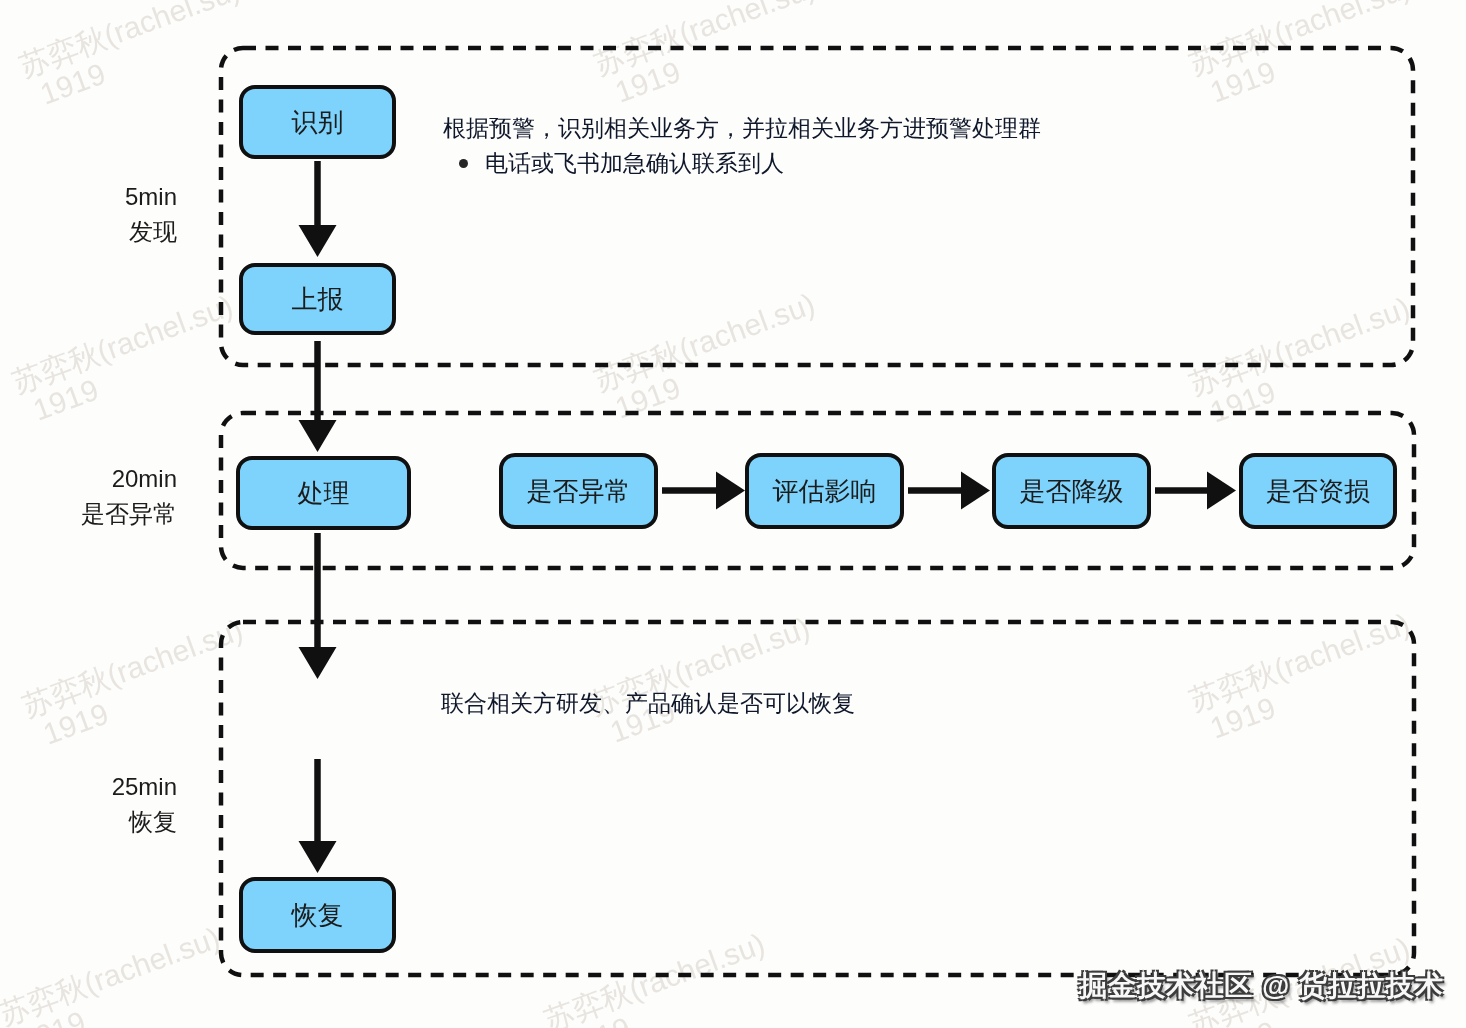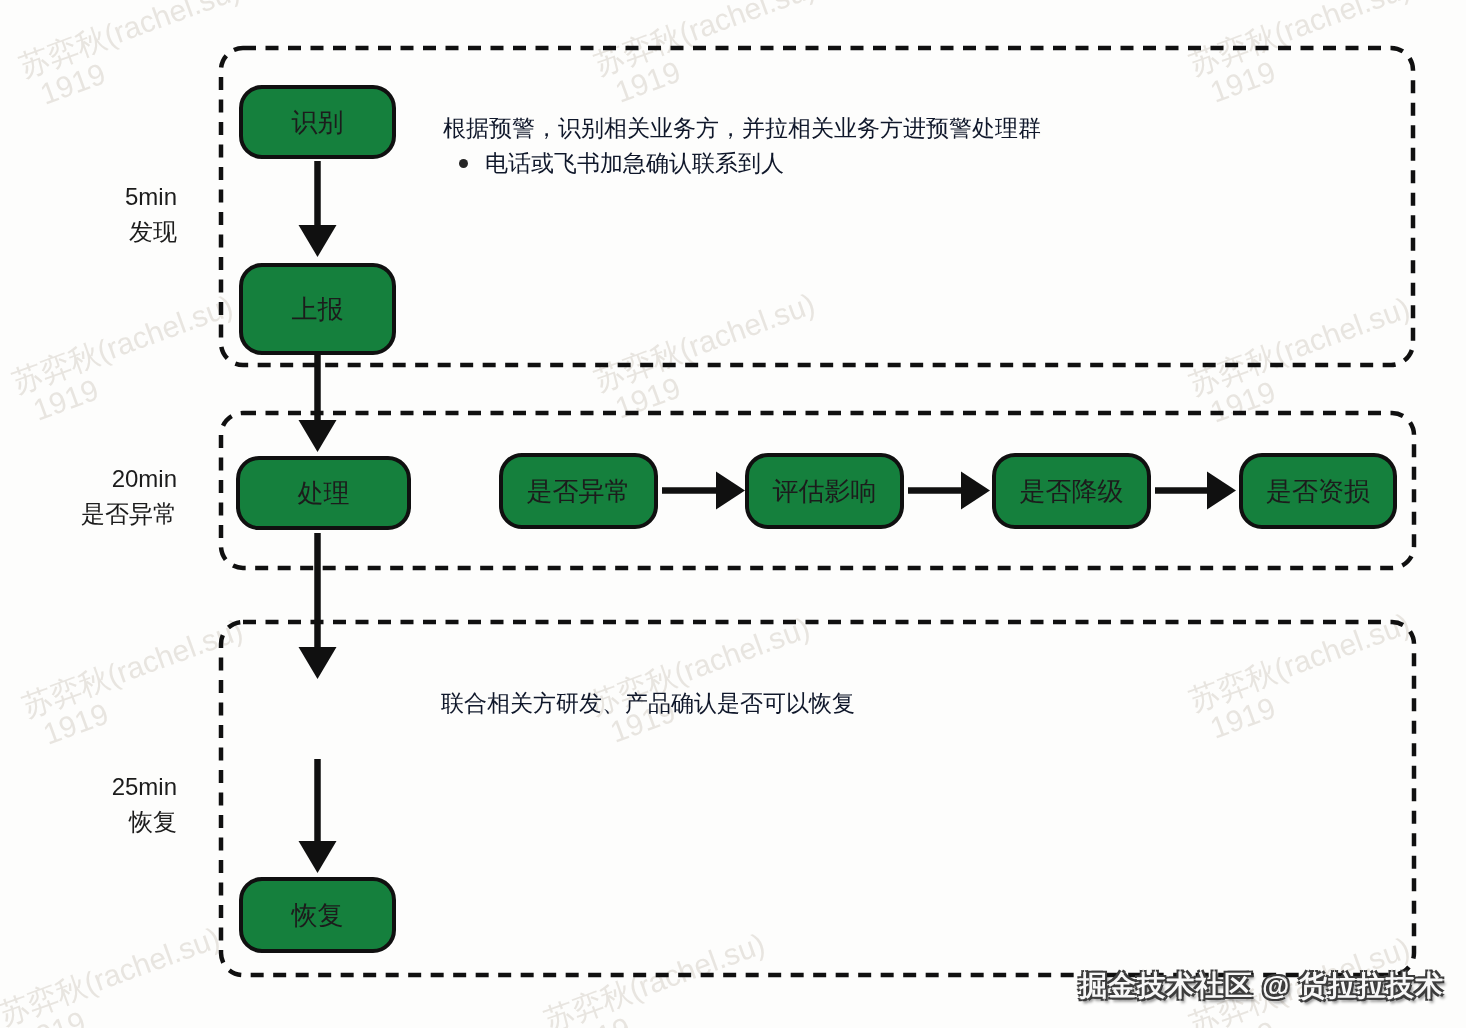--- a/index.html
+++ b/index.html
@@ -29,21 +29,21 @@
   svg.shapes{position:absolute;left:0;top:0;z-index:2;}
   
   .stage{
     position:absolute;left:17px;width:160px;
     text-align:right;font-size:24px;line-height:35px;color:#1c1c1c;
     z-index:3;
   }
   
   .node{
     position:absolute;box-sizing:border-box;
-    border:4px solid #101010;border-radius:23px;background:#15803d;
+    border:4px solid #101010;border-radius:16px;background:#7dd3fc;
     display:flex;flex-direction:column;align-items:center;justify-content:center;
     font-size:26px;color:#1c1c1c;line-height:31px;
     z-index:4;
     text-align:center;
   }
   .node.small-text{font-size:24px;line-height:30px;}
   
   .note{
     position:absolute;font-size:23px;color:#0f172a;white-space:nowrap;z-index:3;
   }
@@ -162,21 +162,21 @@
     <div>是否异常</div>
   </div>
   <div class="stage" style="top:769px">
     <div>25min</div>
     <div>恢复</div>
   </div>
 
   <div class="node" style="left:239px;top:85px;width:157px;height:74px">
       <span>识别</span>
     </div>
-  <div class="node" style="left:239px;top:263px;width:157px;height:92px">
+  <div class="node" style="left:239px;top:263px;width:157px;height:72px">
       <span>上报</span>
     </div>
   <div class="note" style="left:443px;top:113px">根据预警，识别相关业务方，并拉相关业务方进预警处理群</div>
   <div class="note bullet-item" style="left:443px;top:148px">电话或飞书加急确认联系到人</div>
 
   <div class="node" style="left:236px;top:456px;width:175px;height:74px">
       <span>处理</span>
     </div>
   <div class="node" style="left:499px;top:453px;width:159px;height:76px">
       <span>是否异常</span>

